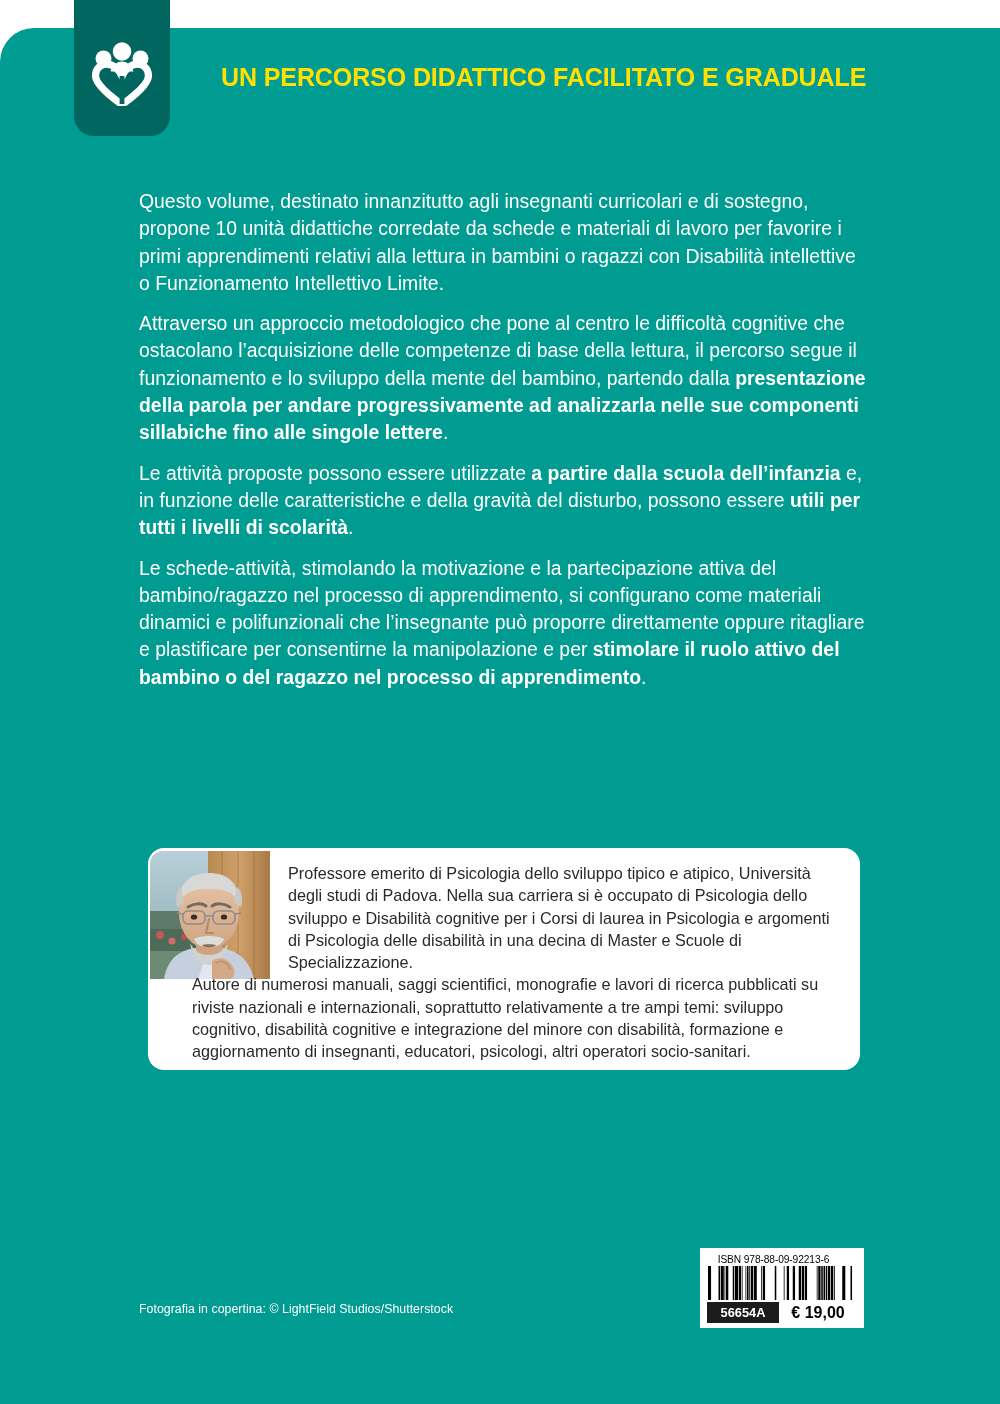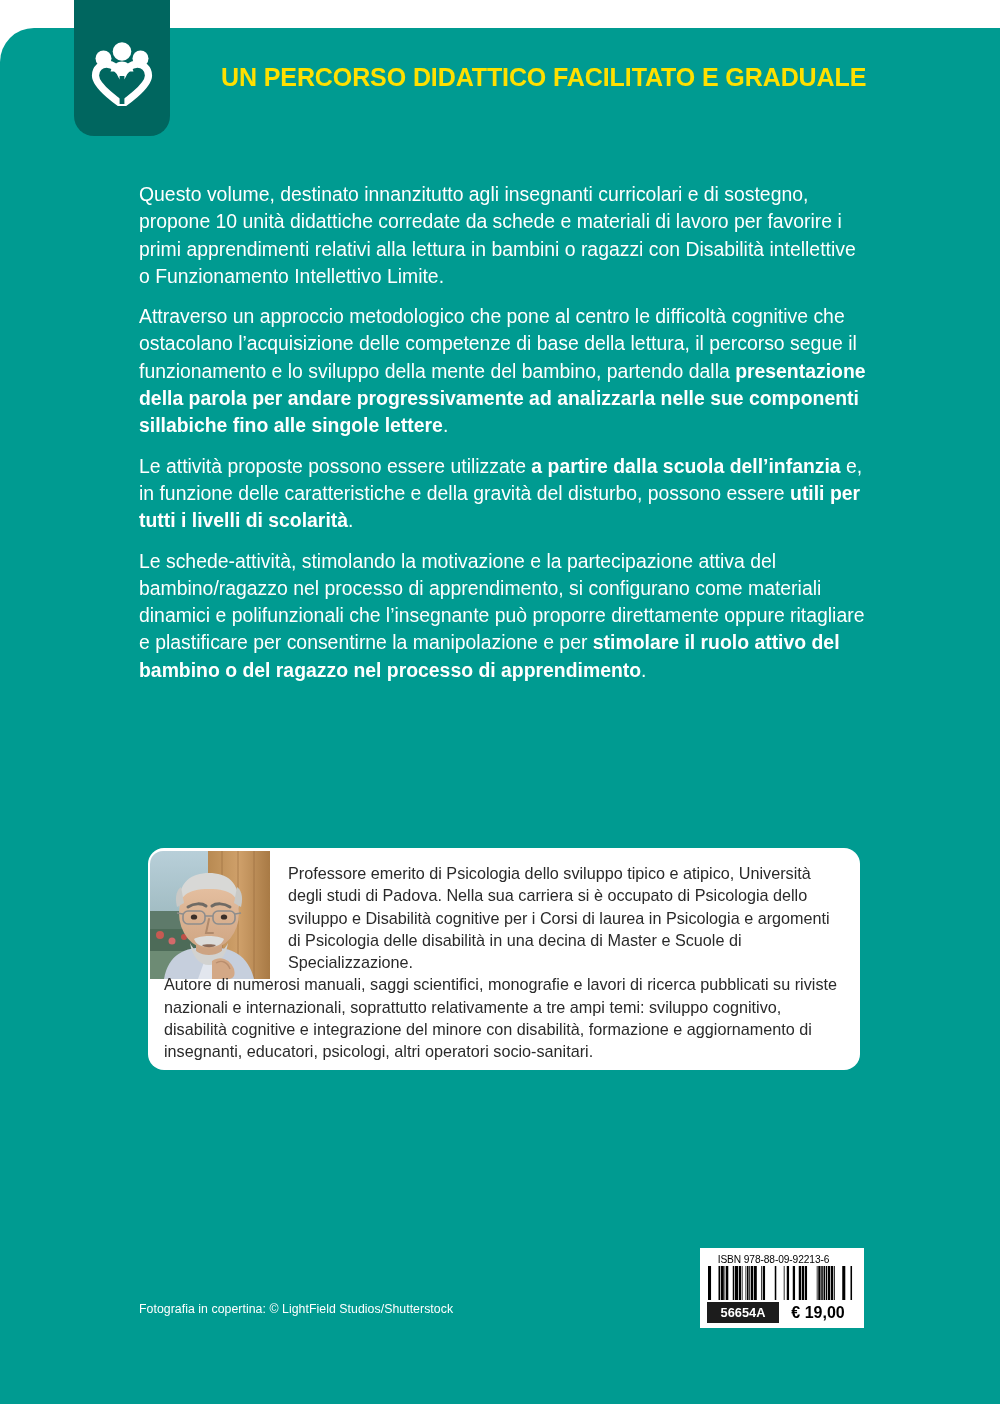--- a/index.html
+++ b/index.html
@@ -66,21 +66,21 @@
   .body-copy {
     position: absolute;
     left: 139px;
     top: 181px;
     width: 728px;
     color: #ffffff;
     font-size: 19.4px;
     line-height: 27.3px;
   }
   .body-copy p {
-    margin: 0 0 13px 0;
+    margin: 7px 0 13px 0;
     text-align: left;
   }
   .body-copy p:last-child { margin-bottom: 0; }
   .body-copy b { font-weight: bold; }
 
   
   .online-box {
     position: absolute;
     left: 150px;
     top: 695px;
@@ -140,20 +140,21 @@
     color: #00665f;
     font-size: 19px;
     font-weight: bold;
     line-height: 24px;
     margin: 4px 0 1px 132px;
   }
   .author-bio {
     color: #2a2a2a;
     font-size: 16.2px;
     line-height: 22.3px;
+    margin-left: 28px;
   }
   .author-bio p { margin: 0; }
   .bio-wrap-shape {
     float: left;
     width: 124px;
     height: 96px;
     shape-outside: inset(0);
   }
 
   

